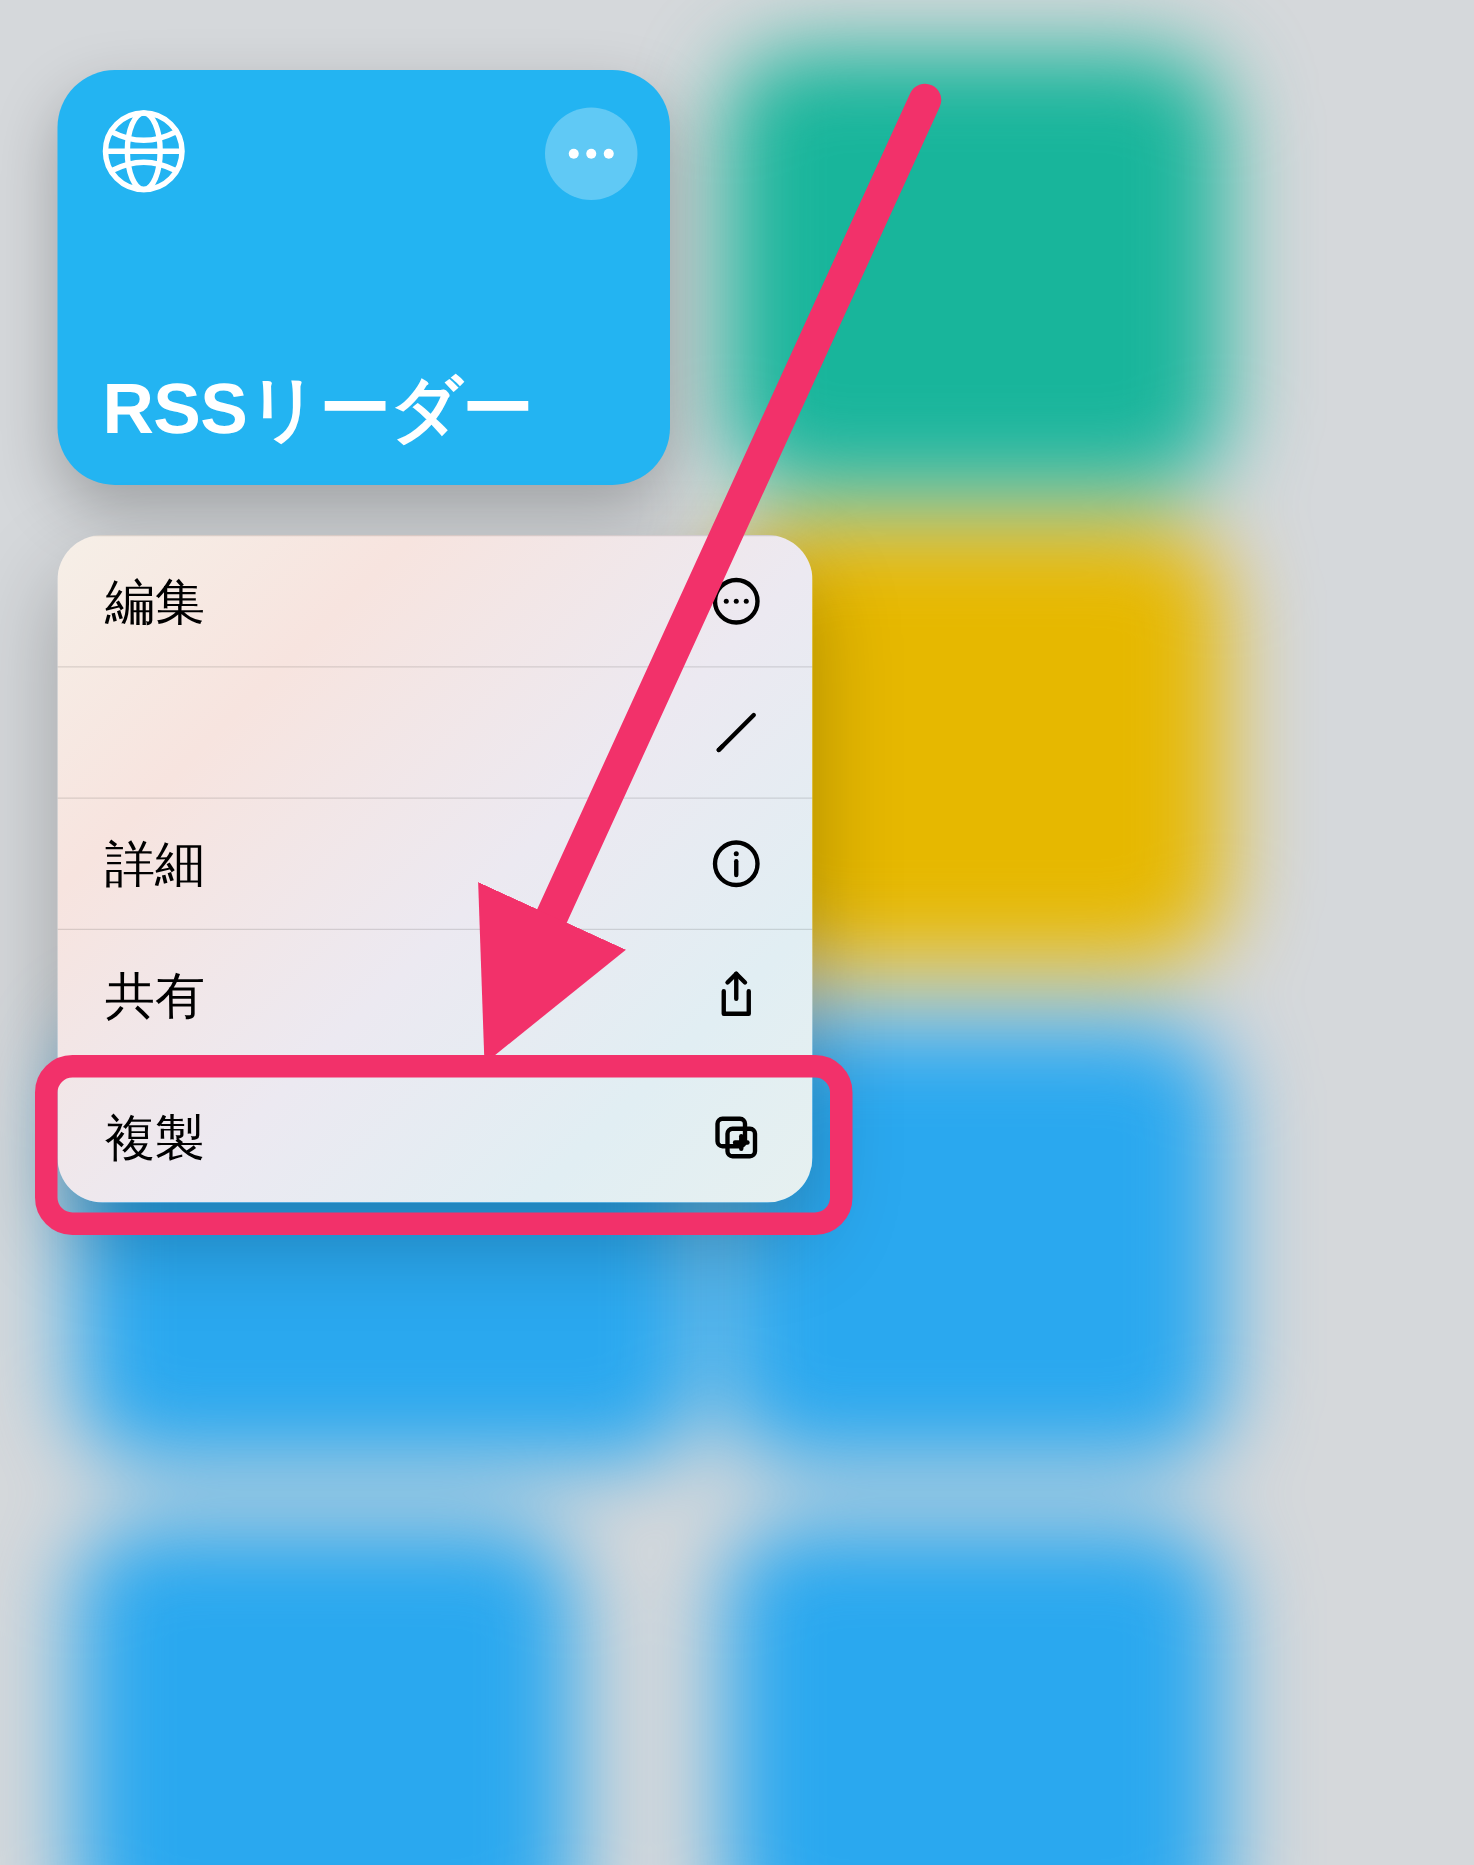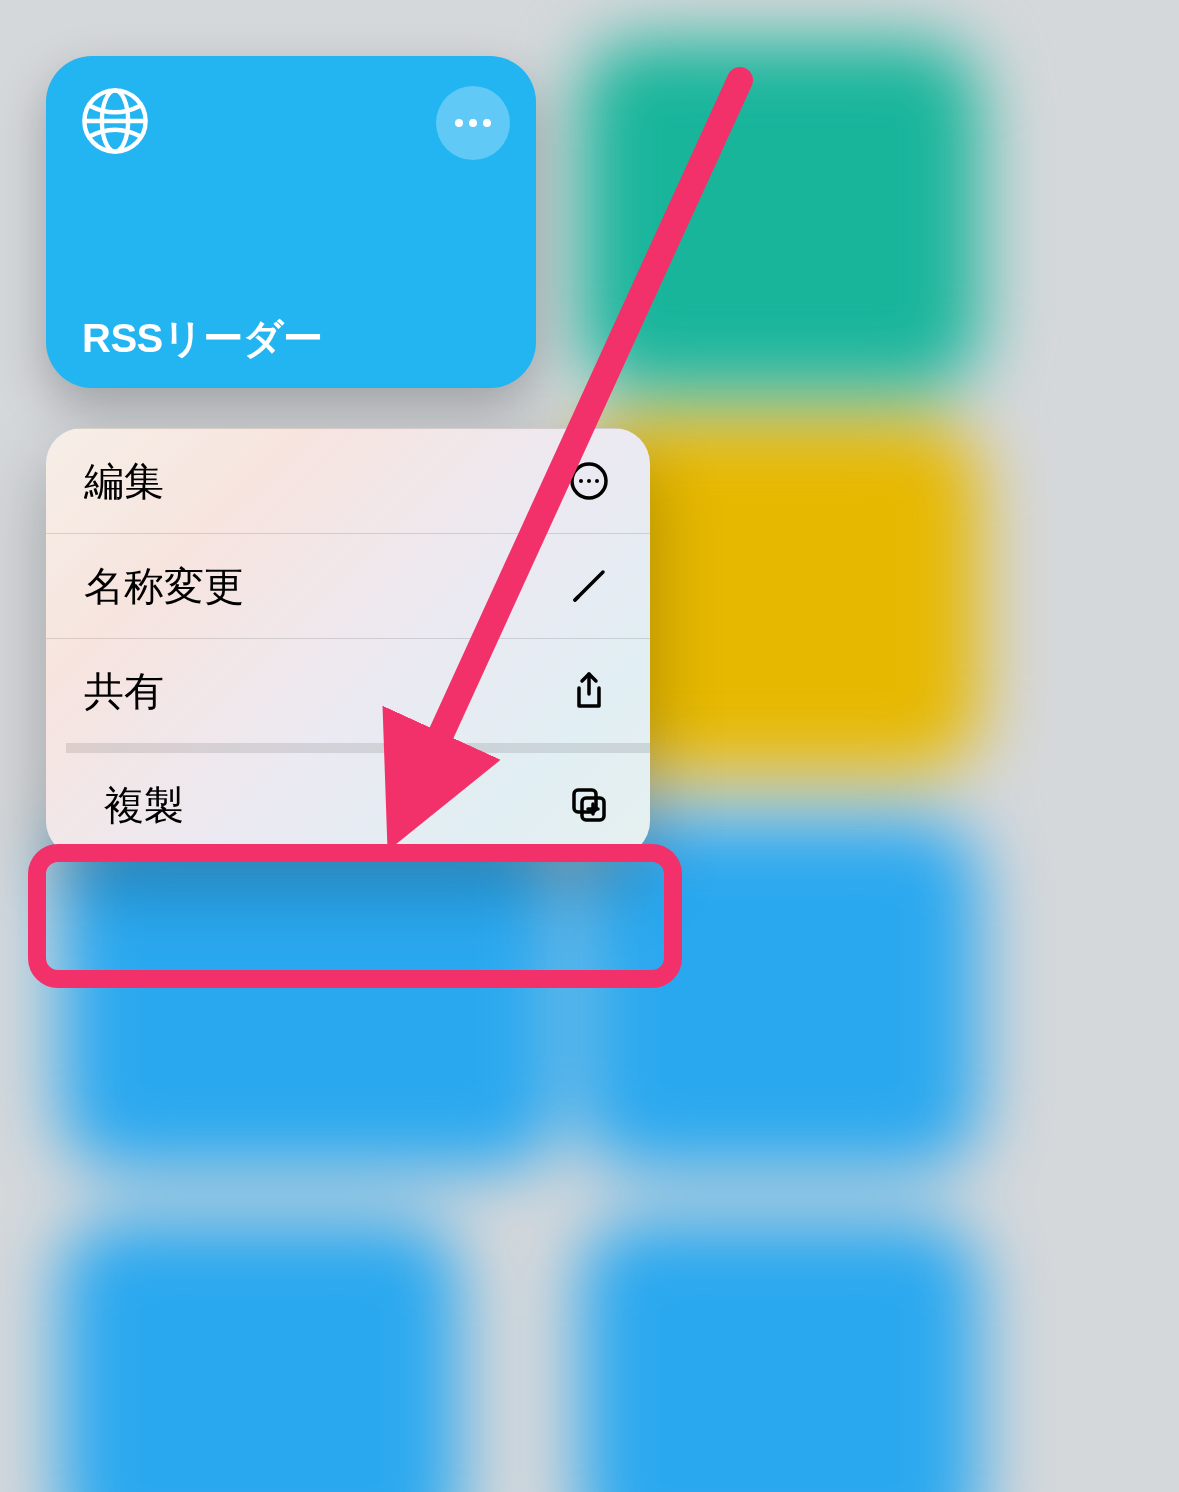--- a/index.html
+++ b/index.html
@@ -37,21 +37,21 @@
   .card .more{
     position:absolute;right:26px;top:30px;width:74px;height:74px;
     border-radius:50%;
     background:rgba(255,255,255,.28);
     display:flex;align-items:center;justify-content:center;
     cursor:pointer;
   }
   .card .more svg{width:40px;height:10px}
   .card .title{
     position:absolute;left:36px;bottom:22px;right:30px;
-    font-size:40px;font-weight:600;letter-spacing:-.5px;
+    font-size:57px;font-weight:600;letter-spacing:-.5px;
     white-space:nowrap;overflow:hidden;text-overflow:ellipsis;
   }
 
   
   .menu{
     position:absolute;
     left:46px;top:428px;
     width:604px;
     border-radius:36px;
     overflow:hidden;
@@ -66,21 +66,21 @@
     height:104px;
     display:flex;align-items:center;
     padding:0 38px;
     font-size:40px;
     color:#000;
     cursor:pointer;
     border-top:1px solid rgba(0,0,0,.12);
     font-family:Liberation Mono, monospace;
   }
   .menu-item:first-child{border-top:none;}
-  .menu-item.sep{border-top:10px solid rgba(0,0,0,.10);margin-left:20px;}
+  .menu-item.sep{border-top:10px solid rgba(0,0,0,.10);}
   .menu-item.destructive{color:#ff3b30;}
   .menu-item .label{flex:1;font-weight:400}
   .menu-item .icon{width:46px;height:46px;display:flex;align-items:center;justify-content:center;margin-left:auto}
   .menu-item .icon svg{stroke:#000;}
   .menu-item.destructive .icon svg{stroke:#ff3b30;}
 
   
   .highlight-box{
     position:absolute;pointer-events:none;
     left:28px;top:844px;
@@ -136,29 +136,38 @@
       <svg viewBox="0 0 46 46" fill="none" stroke-width="3.5">
           <circle cx="23" cy="23" r="17"></circle>
           <circle cx="15" cy="23" r="2" fill="#000" stroke="none"></circle>
           <circle cx="23" cy="23" r="2" fill="#000" stroke="none"></circle>
           <circle cx="31" cy="23" r="2" fill="#000" stroke="none"></circle>
         </svg>
     </span>
   </div>
 
   <div class="menu-item">
-    <span class="label">名称変更</span>
     <span class="icon">
       <svg viewBox="0 0 46 46" fill="none" stroke-width="3.5" stroke-linecap="round">
           <path d="M9 37 L37 9"></path>
           <path d="M9 37 L12 34"></path>
         </svg>
     </span>
   </div>
 
+  <div class="menu-item">
+    <span class="label">詳細</span>
+    <span class="icon">
+      <svg viewBox="0 0 46 46" fill="none" stroke-width="3.5">
+          <circle cx="23" cy="23" r="17"></circle>
+          <line x1="23" y1="21" x2="23" y2="32" stroke-linecap="round"></line>
+          <circle cx="23" cy="15" r="2" fill="#000" stroke="none"></circle>
+        </svg>
+    </span>
+  </div>
 
   <div class="menu-item">
     <span class="label">共有</span>
     <span class="icon">
       <svg viewBox="0 0 46 46" fill="none" stroke-width="3.5" stroke-linecap="round" stroke-linejoin="round">
           <path d="M23 6 L23 26"></path>
           <path d="M16 13 L23 6 L30 13"></path>
           <path d="M13 20 L13 38 L33 38 L33 20"></path>
         </svg>
     </span>

